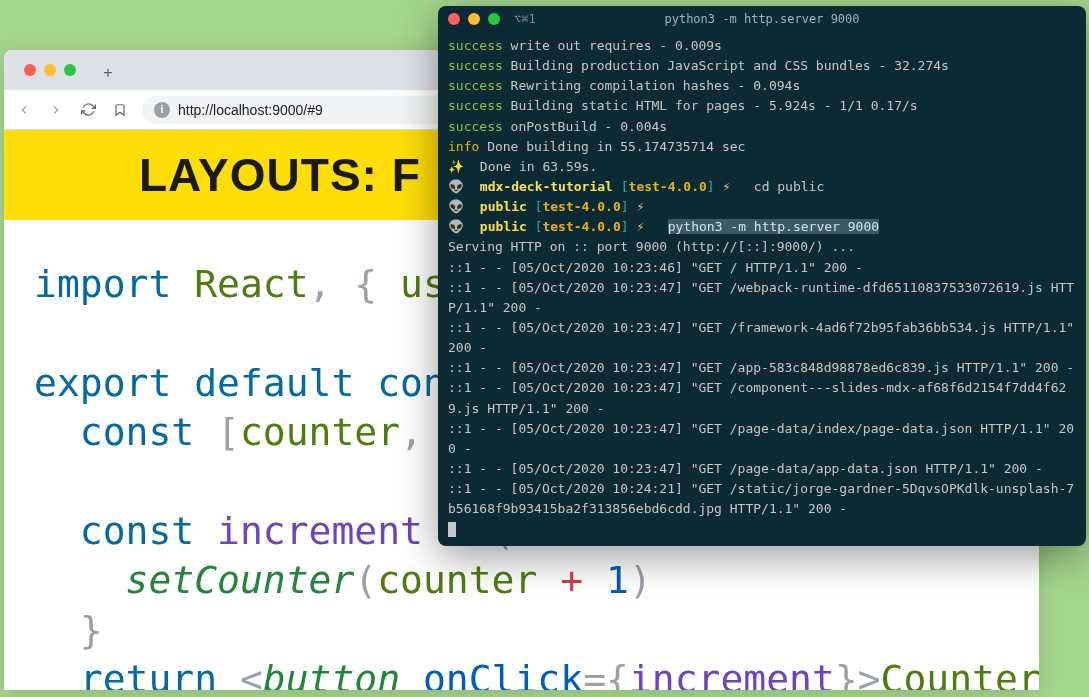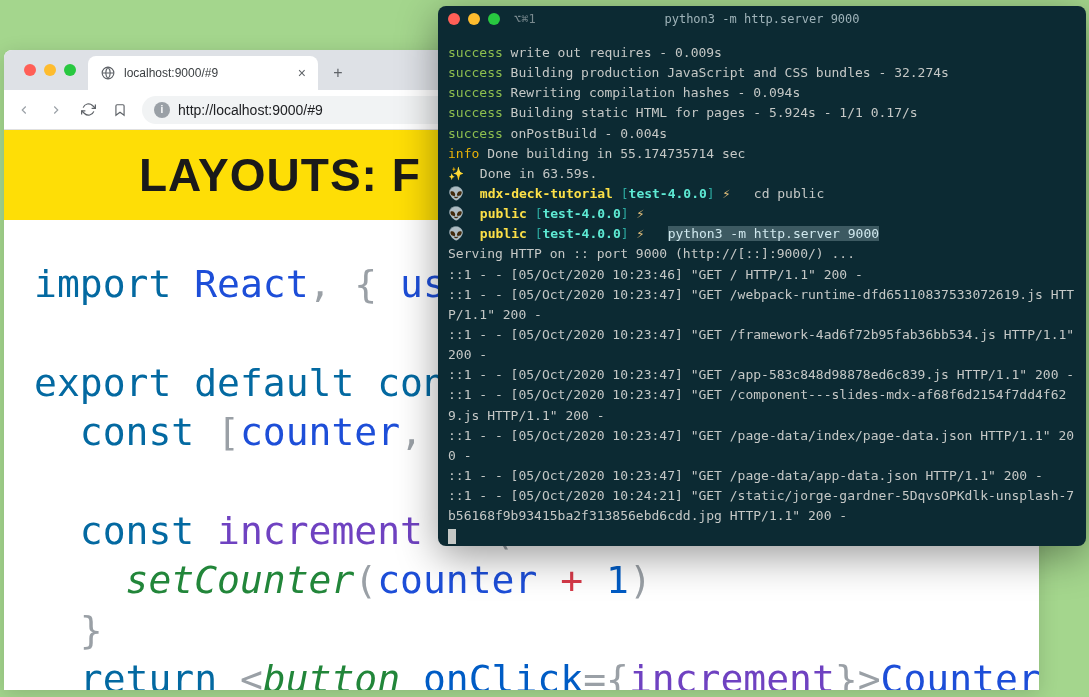--- a/index.html
+++ b/index.html
@@ -113,21 +113,21 @@
   white-space: pre;
   color: #24292e;
 }
 .tok-kw { color: #0369a1; }
 .tok-def { color: #6f42c1; }
 .tok-punct { color: #9aa0a6; }
 .tok-op { color: #d73a49; }
 .tok-attr { color: #005cc5; }
 .tok-fn { color: #22863a; font-style: italic; }
 .tok-num { color: #005cc5; }
-.tok-var { color: #1d4ed8; }
+.tok-var { color: #4d7c0f; }
 
 
 .terminal-window {
   position: absolute;
   top: 6px;
   left: 438px;
   width: 648px;
   height: 540px;
   background: #0c2a33;
   border-radius: 8px;
@@ -149,51 +149,40 @@
 .term-red { background:#ff5f57; }
 .term-yellow { background:#febc2e; }
 .term-green { background:#28c840; }
 .term-meta { margin-left: 14px; color:#7a8a8f; font-size:12px; }
 .term-title { position:absolute; left:50%; transform:translateX(-50%); color:#9fb3b9; font-size:12px; }
 .term-body {
   padding: 4px 10px 10px 10px;
   line-height: 1.55;
   white-space: pre-wrap;
   word-break: break-all;
-  margin-top: 7px;
 }
 .t-success { color:#8fbf4f; }
 .t-info { color:#eab308; }
-.t-branch { color:#5eead4; font-weight:bold; }
+.t-branch { color:#eab308; font-weight:bold; }
 .t-dir { color:#fde047; font-weight:bold; }
 .t-bracket { color:#2ba89f; }
 .t-highlight { background:#3d5a62; color:#d0e8ee; }
 .t-dim { color:#c5c8c6; }
 .cursor-block { display:inline-block; width:8px; height:15px; background:#c5c8c6; vertical-align:middle; }
 </style>
 </head>
 <body>
 
 <div class="browser-window">
   <div class="browser-tabbar">
     <div class="traffic-lights">
       <div class="traffic-light tl-red"></div>
       <div class="traffic-light tl-yellow"></div>
       <div class="traffic-light tl-green"></div>
     </div>
-    <div class="tab">
-      <span class="tab-favicon">
-        <svg width="14" height="14" viewBox="0 0 24 24" fill="none" stroke="currentColor" stroke-width="2">
-            <circle cx="12" cy="12" r="10"></circle>
-            <path d="M2 12h20M12 2a15 15 0 010 20M12 2a15 15 0 000 20"></path>
-          </svg>
-      </span>
-      <span>localhost:9000/#9</span>
-      <span class="tab-close">×</span>
-    </div>
     <div class="new-tab-btn">+</div>
   </div>
   <div class="browser-toolbar">
     <div class="nav-btn">
       <svg width="14" height="14" viewBox="0 0 24 24" fill="none" stroke="currentColor" stroke-width="2">
           <path d="M15 18l-6-6 6-6"></path>
         </svg>
     </div>
     <div class="nav-btn">
       <svg width="14" height="14" viewBox="0 0 24 24" fill="none" stroke="currentColor" stroke-width="2">

